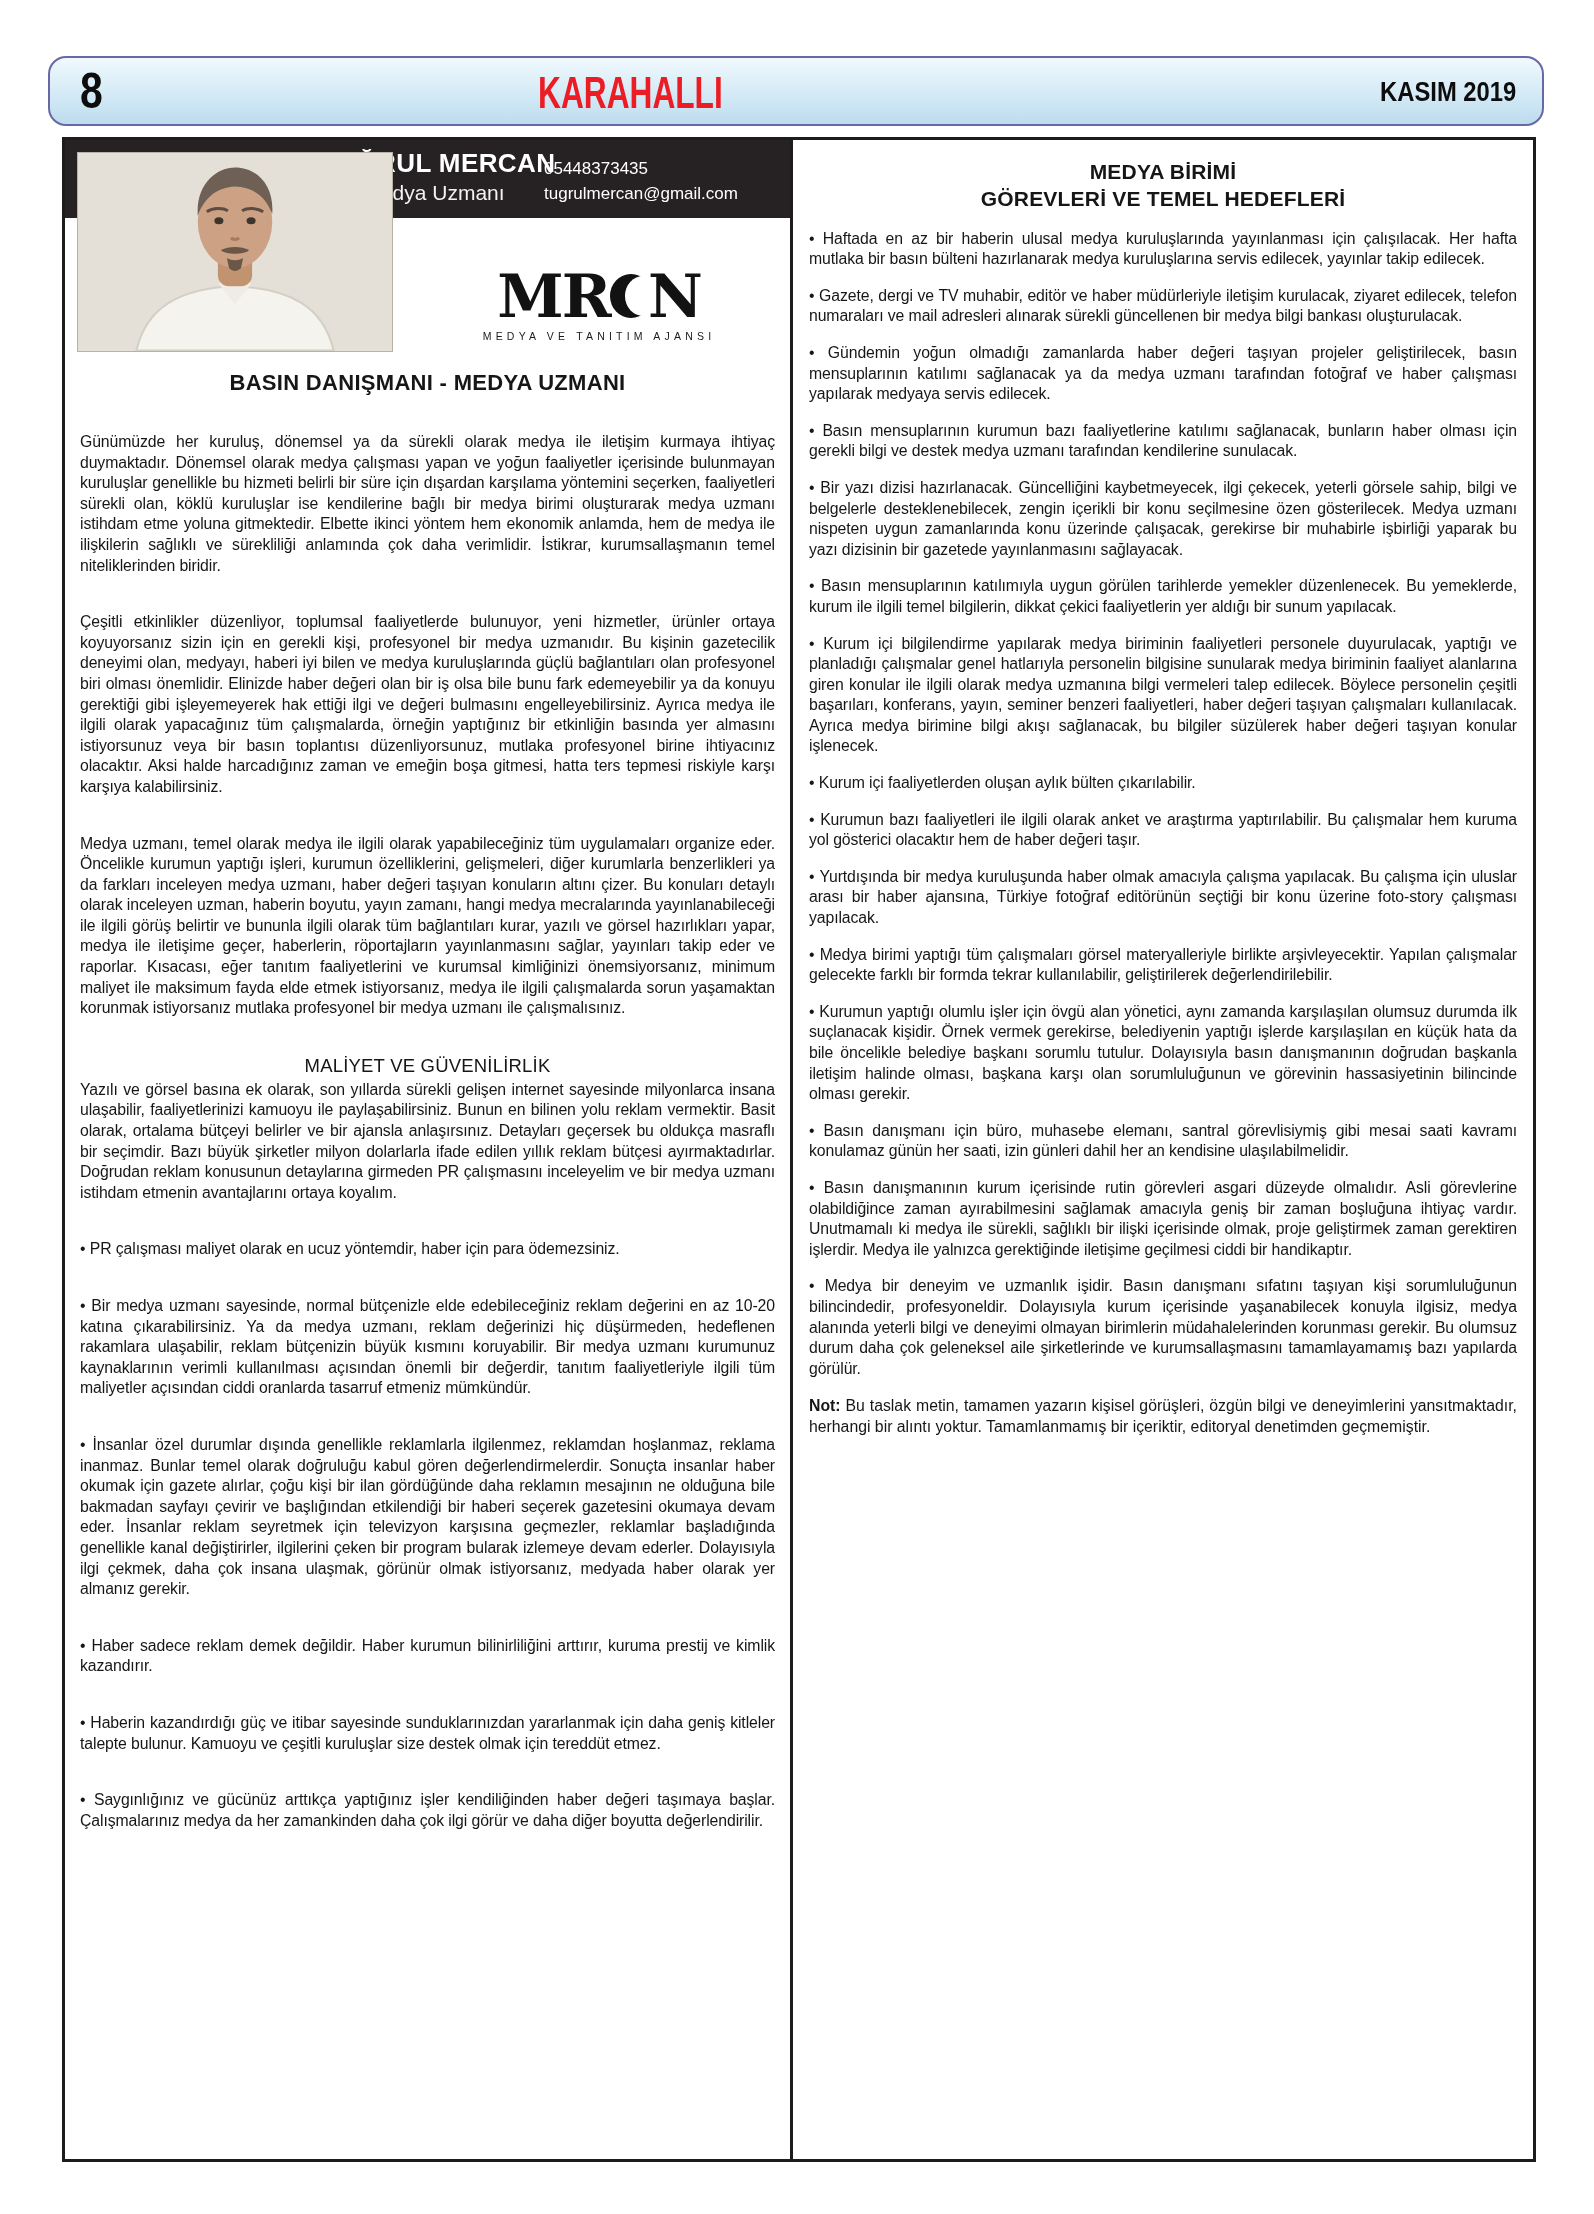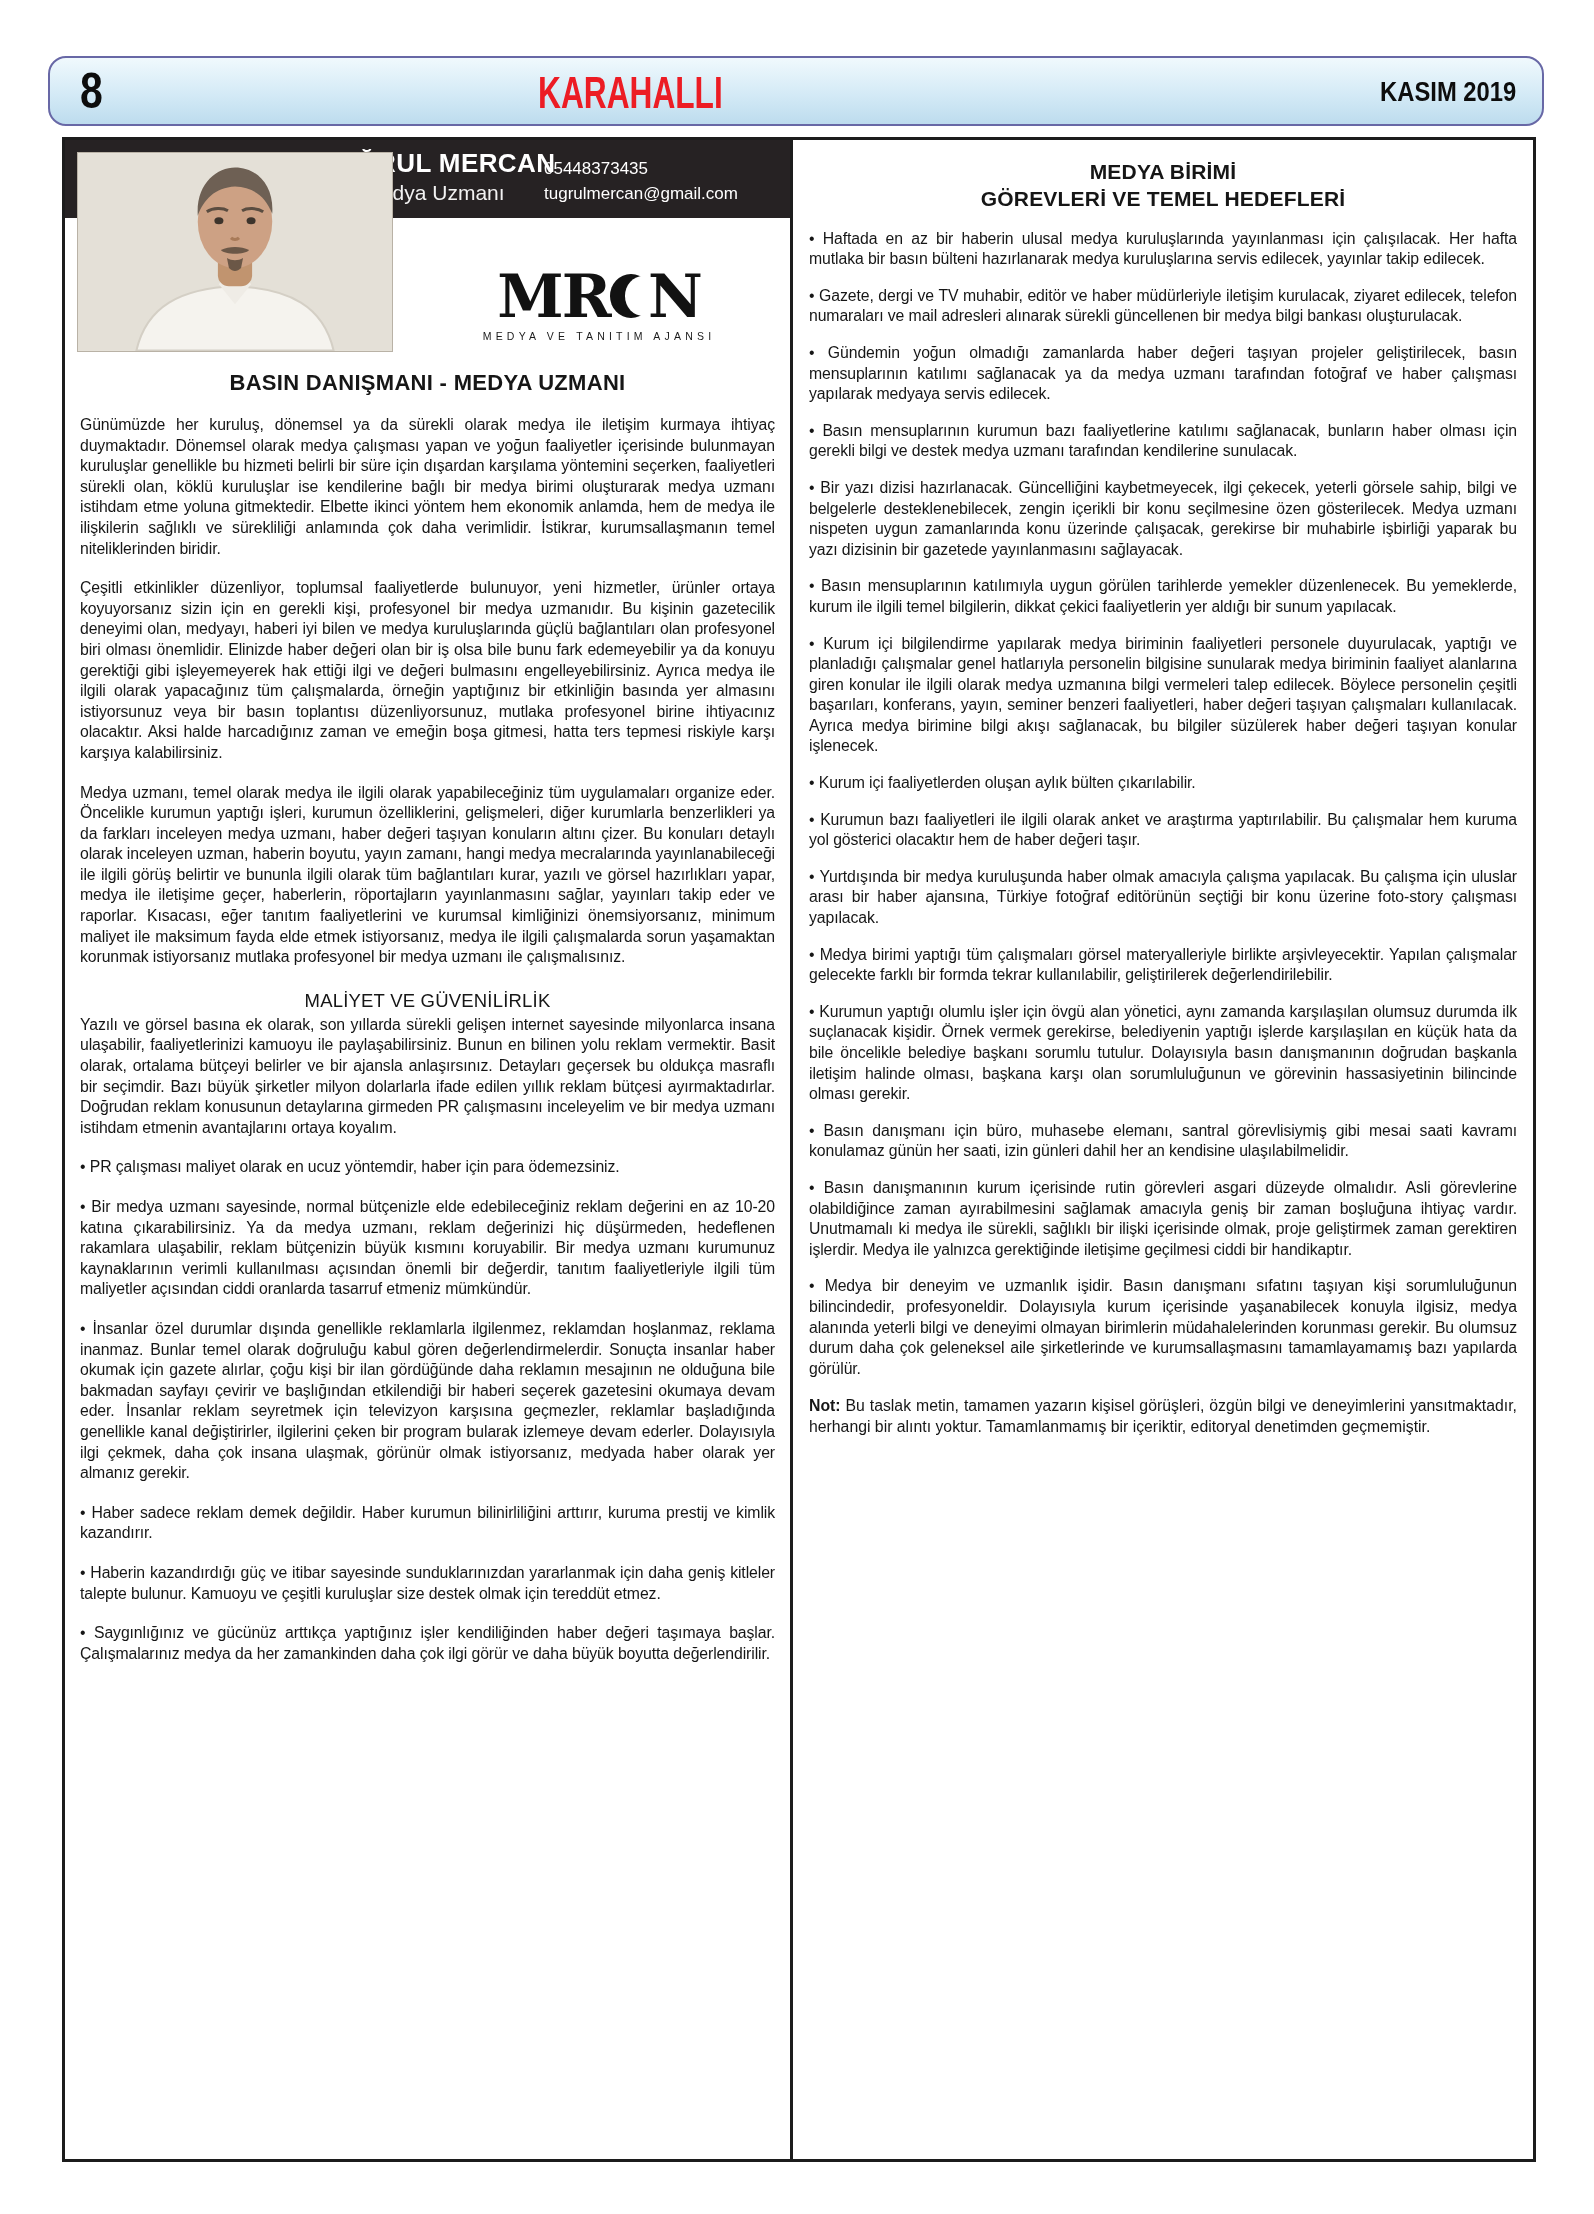--- a/index.html
+++ b/index.html
@@ -40,21 +40,21 @@
   .crescent{display:inline-block;position:relative;width:.62em;height:.74em;overflow:hidden;
         vertical-align:-0.02em;margin:0 .01em;}
   .crescent::before{content:"";position:absolute;left:0;top:0;width:.70em;height:.74em;
         border-radius:50%;background:#121212;}
   .crescent::after{content:"";position:absolute;left:.24em;top:.04em;width:.62em;height:.66em;
         border-radius:50%;background:#fff;}
   .logo-tagline{font-size:10.5px;letter-spacing:4.2px;margin-top:4px;color:#1a1a1a;}
 
   
   .headline{margin:12px 14px 0;text-align:center;font-size:22px;font-weight:bold;letter-spacing:.3px;}
-  .para{margin:19px 15px;text-align:justify;font-size:15.8px;line-height:20.6px;letter-spacing:-.1px;}
+  .para{margin:36px 15px;text-align:justify;font-size:15.8px;line-height:20.6px;letter-spacing:-.1px;}
   .subhead{margin:22px 14px 0;text-align:center;font-size:18.5px;font-weight:normal;letter-spacing:.2px;}
   .para.after-subhead{margin-top:3px;}
   .bullet::before{content:"\2022\00a0 ";}
 
   .r-head{margin:18px 0 2px;text-align:center;font-size:21px;font-weight:bold;line-height:1.3;letter-spacing:.2px;}
   .rp{margin:16px 0;text-align:justify;font-size:15.8px;line-height:20.6px;letter-spacing:-.1px;}
   .rp::before{content:"\2022\00a0 ";}
   .rp.gap-top{}
   .rp.no-gap{margin-top:2px;}
   .note{margin:17px 0;text-align:justify;font-size:15.8px;line-height:20.6px;}
@@ -119,21 +119,21 @@
       <p class="para">Medya uzmanı, temel olarak medya ile ilgili olarak yapabileceğiniz tüm uygulamaları organize eder. Öncelikle kurumun yaptığı işleri, kurumun özelliklerini, gelişmeleri, diğer kurumlarla benzerlikleri ya da farkları inceleyen medya uzmanı, haber değeri taşıyan konuların altını çizer. Bu konuları detaylı olarak inceleyen uzman, haberin boyutu, yayın zamanı, hangi medya mecralarında yayınlanabileceği ile ilgili görüş belirtir ve bununla ilgili olarak tüm bağlantıları kurar, yazılı ve görsel hazırlıkları yapar, medya ile iletişime geçer, haberlerin, röportajların yayınlanmasını sağlar, yayınları takip eder ve raporlar. Kısacası, eğer tanıtım faaliyetlerini ve kurumsal kimliğinizi önemsiyorsanız, minimum maliyet ile maksimum fayda elde etmek istiyorsanız, medya ile ilgili çalışmalarda sorun yaşamaktan korunmak istiyorsanız mutlaka profesyonel bir medya uzmanı ile çalışmalısınız.</p>
 
       <h3 class="subhead">MALİYET VE GÜVENİLİRLİK</h3>
       <p class="para after-subhead">Yazılı ve görsel basına ek olarak, son yıllarda sürekli gelişen internet sayesinde milyonlarca insana ulaşabilir, faaliyetlerinizi kamuoyu ile paylaşabilirsiniz. Bunun en bilinen yolu reklam vermektir. Basit olarak, ortalama bütçeyi belirler ve bir ajansla anlaşırsınız. Detayları geçersek bu oldukça masraflı bir seçimdir. Bazı büyük şirketler milyon dolarlarla ifade edilen yıllık reklam bütçesi ayırmaktadırlar. Doğrudan reklam konusunun detaylarına girmeden PR çalışmasını inceleyelim ve bir medya uzmanı istihdam etmenin avantajlarını ortaya koyalım.</p>
 
       <p class="para bullet">PR çalışması maliyet olarak en ucuz yöntemdir, haber için para ödemezsiniz.</p>
       <p class="para bullet">Bir medya uzmanı sayesinde, normal bütçenizle elde edebileceğiniz reklam değerini en az 10-20 katına çıkarabilirsiniz. Ya da medya uzmanı, reklam değerinizi hiç düşürmeden, hedeflenen rakamlara ulaşabilir, reklam bütçenizin büyük kısmını koruyabilir. Bir medya uzmanı kurumunuz kaynaklarının verimli kullanılması açısından önemli bir değerdir, tanıtım faaliyetleriyle ilgili tüm maliyetler açısından ciddi oranlarda tasarruf etmeniz mümkündür.</p>
       <p class="para bullet">İnsanlar özel durumlar dışında genellikle reklamlarla ilgilenmez, reklamdan hoşlanmaz, reklama inanmaz. Bunlar temel olarak doğruluğu kabul gören değerlendirmelerdir. Sonuçta insanlar haber okumak için gazete alırlar, çoğu kişi bir ilan gördüğünde daha reklamın mesajının ne olduğuna bile bakmadan sayfayı çevirir ve başlığından etkilendiği bir haberi seçerek gazetesini okumaya devam eder. İnsanlar reklam seyretmek için televizyon karşısına geçmezler, reklamlar başladığında genellikle kanal değiştirirler, ilgilerini çeken bir program bularak izlemeye devam ederler. Dolayısıyla ilgi çekmek, daha çok insana ulaşmak, görünür olmak istiyorsanız, medyada haber olarak yer almanız gerekir.</p>
       <p class="para bullet">Haber sadece reklam demek değildir. Haber kurumun bilinirliliğini arttırır, kuruma prestij ve kimlik kazandırır.</p>
       <p class="para bullet">Haberin kazandırdığı güç ve itibar sayesinde sunduklarınızdan yararlanmak için daha geniş kitleler talepte bulunur. Kamuoyu ve çeşitli kuruluşlar size destek olmak için tereddüt etmez.</p>
-      <p class="para bullet">Saygınlığınız ve gücünüz arttıkça yaptığınız işler kendiliğinden haber değeri taşımaya başlar. Çalışmalarınız medya da her zamankinden daha çok ilgi görür ve daha büyük boyutta değerlendirilir.</p>
+      <p class="para bullet">Saygınlığınız ve gücünüz arttıkça yaptığınız işler kendiliğinden haber değeri taşımaya başlar. Çalışmalarınız medya da her zamankinden daha çok ilgi görür ve daha diğer boyutta değerlendirilir.</p>
     </section>
 
     <div class="divider"></div>
 
     <section class="right-pane">
       <h2 class="r-head">
         <span>MEDYA BİRİMİ</span><br>
         <span>GÖREVLERİ VE TEMEL HEDEFLERİ</span>
       </h2>
 

